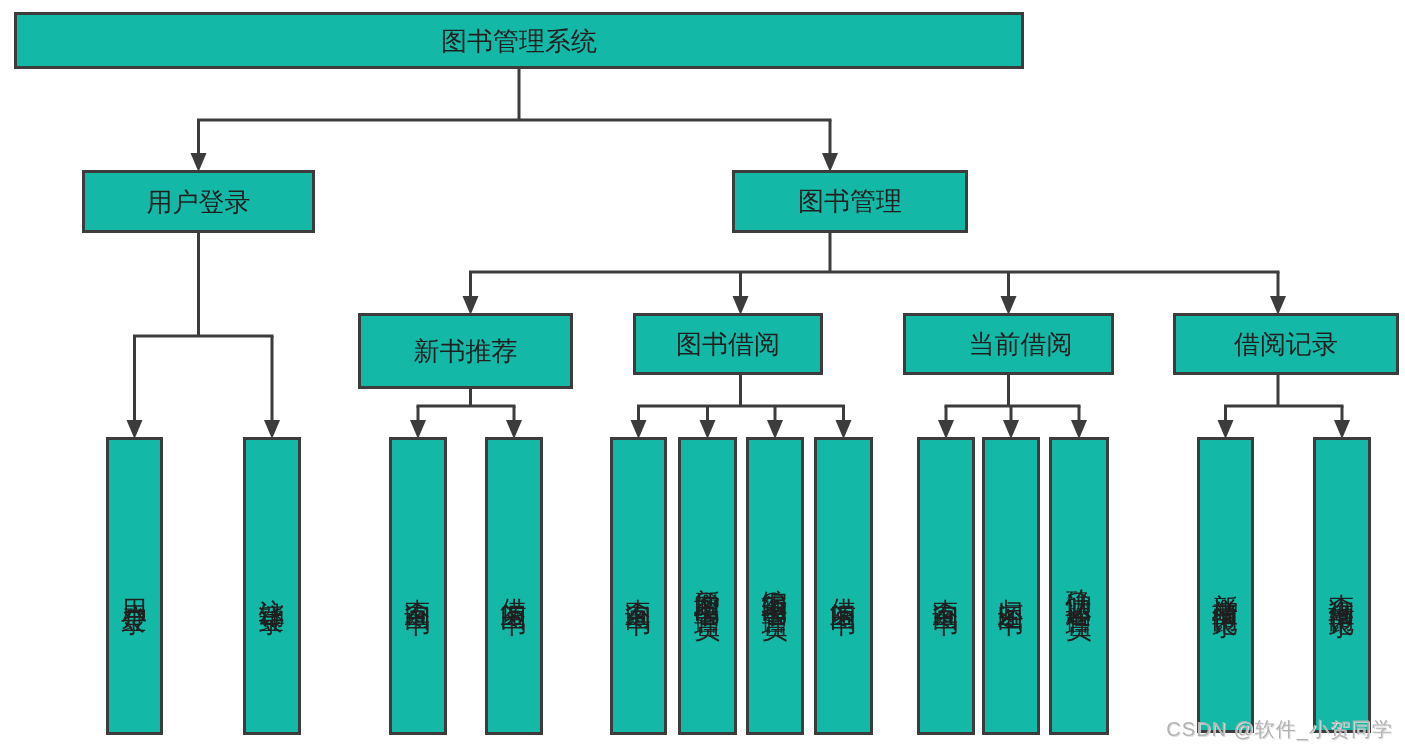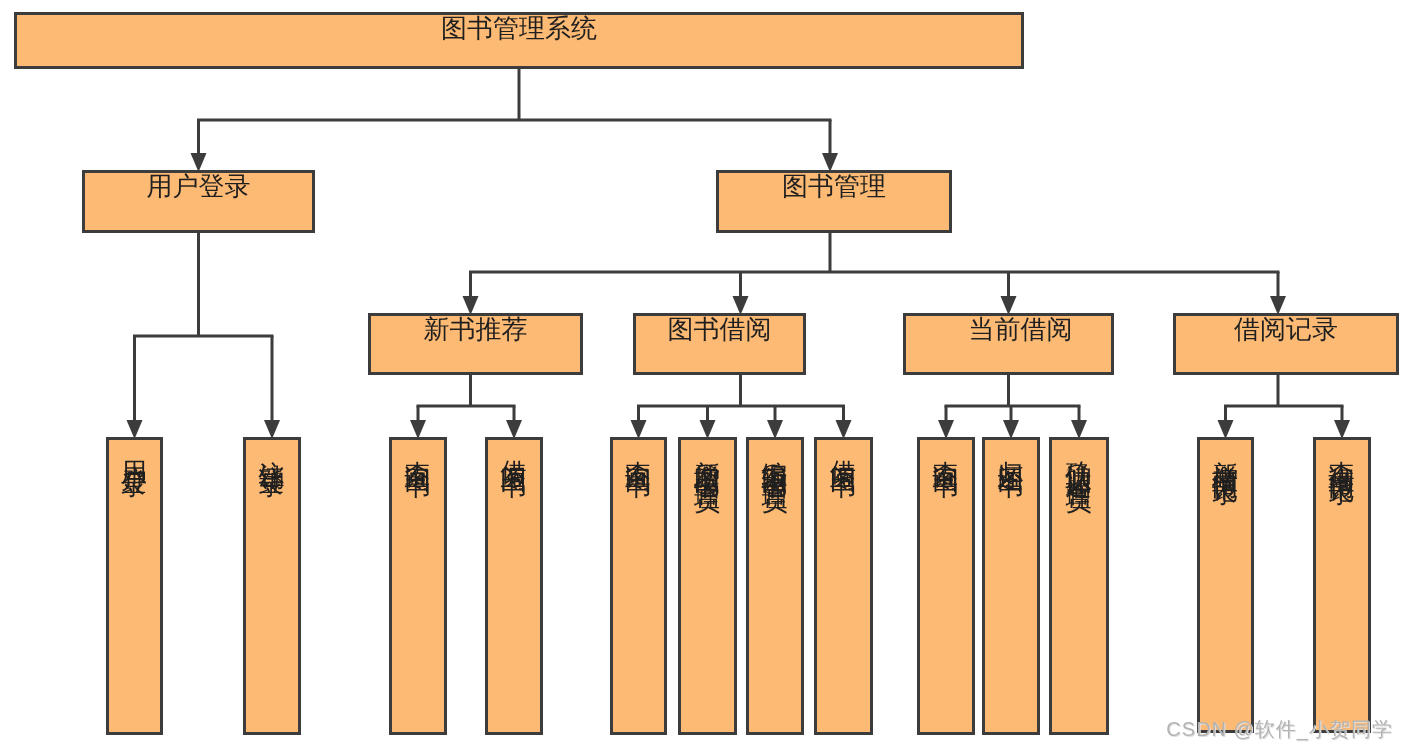--- a/index.html
+++ b/index.html
@@ -18,23 +18,24 @@
     background:var(--bg);
     overflow:hidden;
   }
   #connectors{
     position:absolute;
     left:0;top:0;
     width:1405px;height:747px;
   }
   .node{
     position:absolute;
-    background:#fdba74;
+    background:#14b8a6;
     border:3px solid var(--line);
     display:flex;
+    align-items:center;
     justify-content:center;
     color:var(--text);
     font-size:26px;
     line-height:1;
     white-space:nowrap;
   }
   .node .label{
     display:block;
   }
   .node.vertical .label{
@@ -112,33 +113,33 @@
       <line x1="1342" y1="406" x2="1342" y2="422" stroke="#3c3c3c" stroke-width="3"></line>
       <polygon points="1334,420 1350,420 1342,439" fill="#3c3c3c"></polygon>
     </svg>
   <div id="nodes">
       <div class="node" style="left: 14px; top: 12px; width: 1010px; height: 57px;">
         <span class="label">图书管理系统</span>
       </div>
       <div class="node" style="left: 82px; top: 170px; width: 233px; height: 63px;">
         <span class="label">用户登录</span>
       </div>
-      <div class="node" style="left: 716px; top: 170px; width: 236px; height: 63px;">
+      <div class="node" style="left: 732px; top: 170px; width: 236px; height: 63px; font-family: Liberation Serif, serif;">
         <span class="label">图书管理</span>
       </div>
       <div class="node vertical" style="left: 106px; top: 437px; width: 57px; height: 298px;">
         <span class="label">用户登录</span>
       </div>
       <div class="node vertical" style="left: 243px; top: 437px; width: 58px; height: 298px;">
         <span class="label">注销登录</span>
       </div>
-      <div class="node" style="left: 368px; top: 313px; width: 215px; height: 62px;">
+      <div class="node" style="left: 358px; top: 313px; width: 215px; height: 76px;">
         <span class="label">新书推荐</span>
       </div>
-      <div class="node" style="left: 633px; top: 313px; width: 173px; height: 62px;">
+      <div class="node" style="left: 633px; top: 313px; width: 190px; height: 62px;">
         <span class="label">图书借阅</span>
       </div>
       <div class="node" style="left: 903px; top: 313px; width: 211px; height: 62px; padding-left: 24px;">
         <span class="label">当前借阅</span>
       </div>
       <div class="node" style="left: 1173px; top: 313px; width: 226px; height: 62px;">
         <span class="label">借阅记录</span>
       </div>
       <div class="node vertical" style="left: 389px; top: 437px; width: 58px; height: 298px;">
         <span class="label">查询图书</span>

